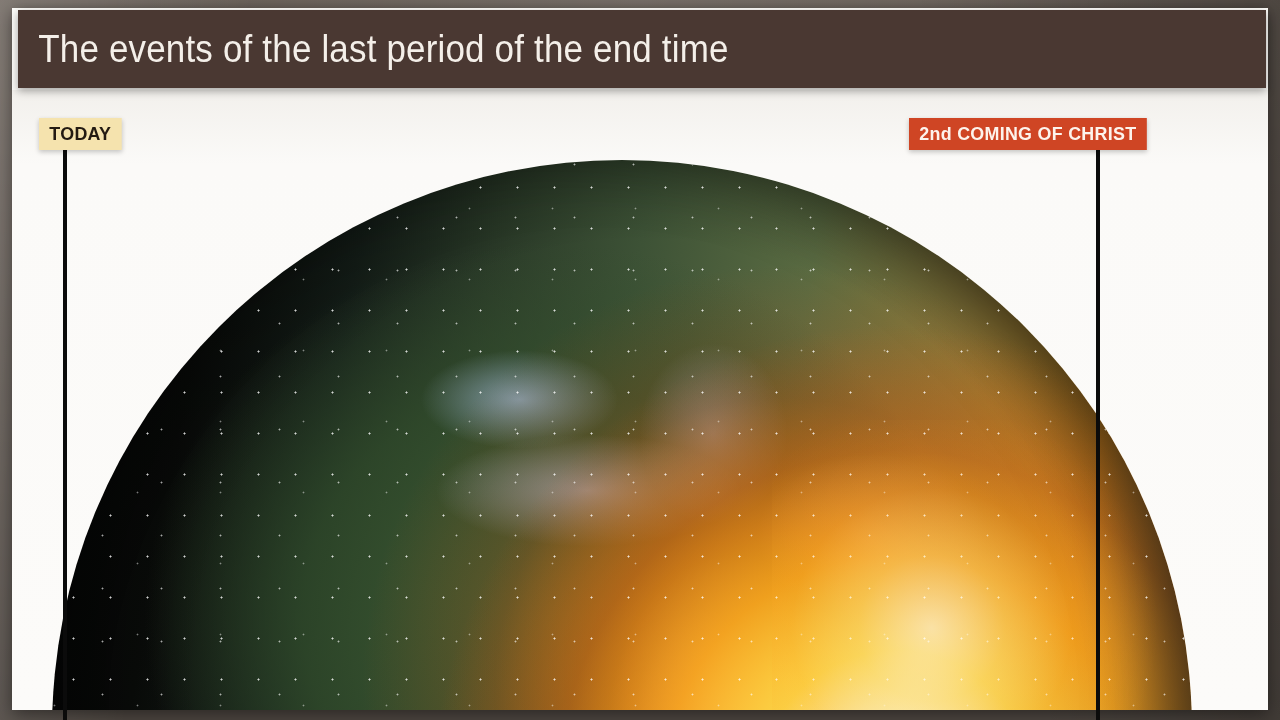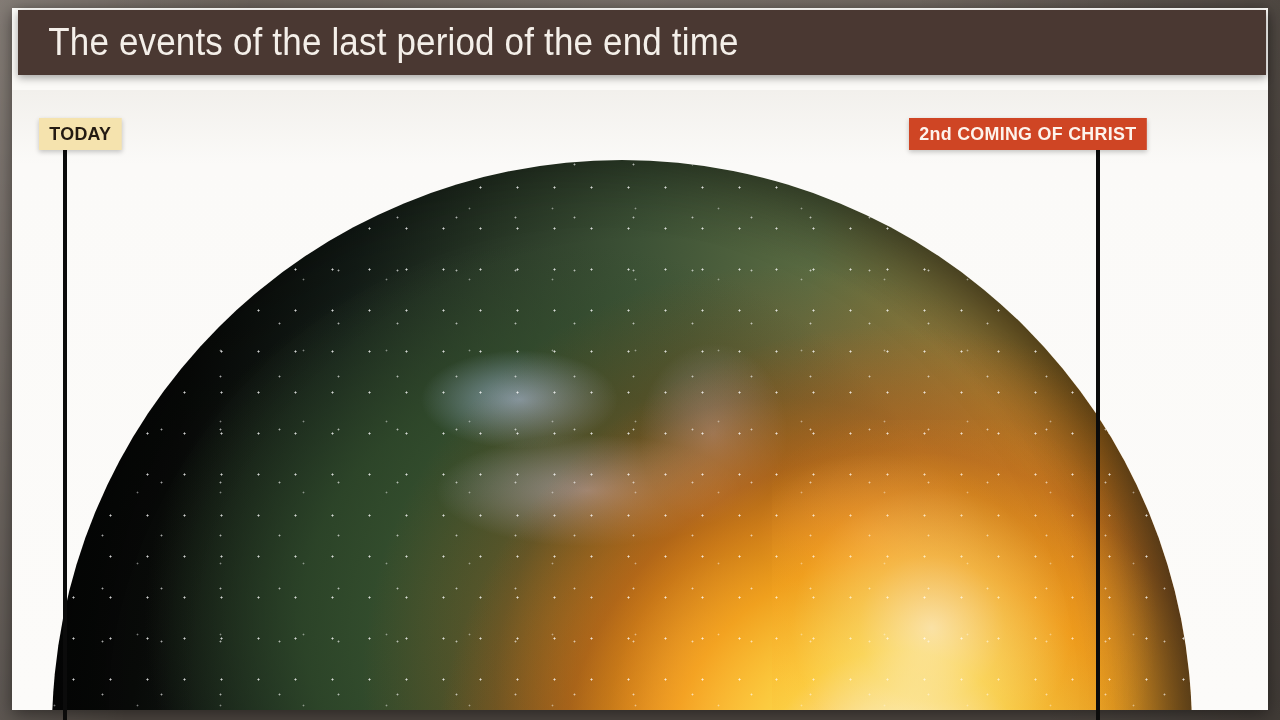--- a/index.html
+++ b/index.html
@@ -35,26 +35,25 @@
     position:absolute;
     left:12px; top:8px; width:1256px; height:702px;
     background:#fbfaf7;
     box-shadow:0 4px 16px rgba(0,0,0,.45);
     text-align:right;
   }
 
   
   #title-bar {
     position:absolute; left:18px; top:10px;
-    width:1248px; height:65px;
+    width:1248px; height:78px;
     background:#4a3832;
     display:flex; align-items:center;
     box-shadow:0 3px 8px rgba(0,0,0,.35);
     z-index:40;
-    padding-left:10px;
   }
   #title-text {
     color:#f4efe9;
     font-size:38px;
     font-weight:400;
     letter-spacing:.2px;
     padding-left:22px;
     white-space:nowrap;
     transform:scaleX(.92);
     transform-origin:left center;

